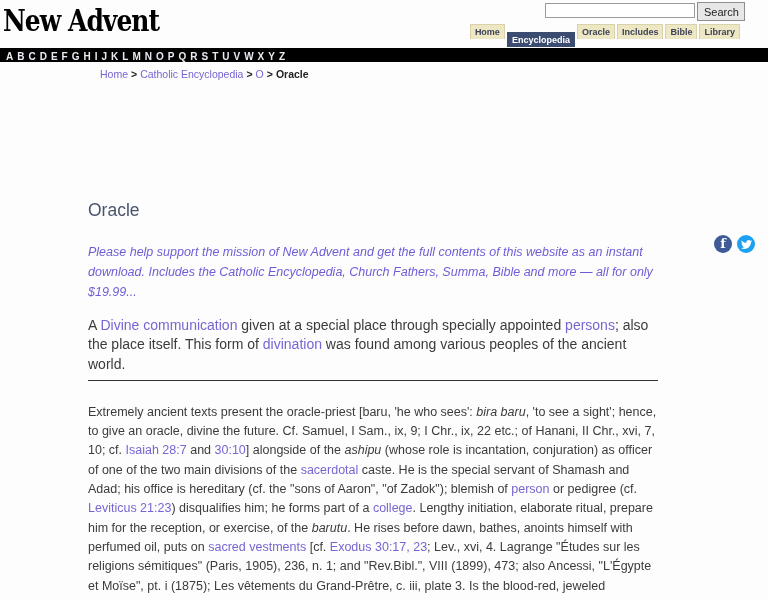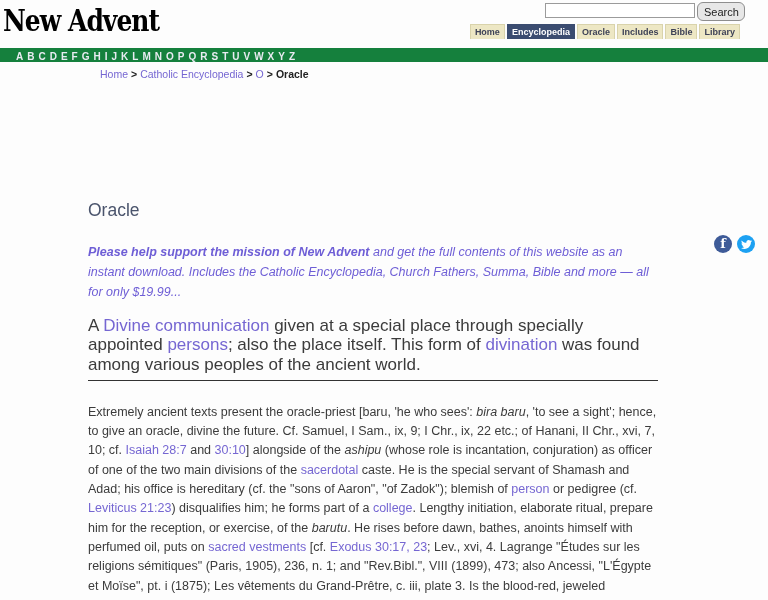--- a/index.html
+++ b/index.html
@@ -22,35 +22,35 @@
   }
   .search-input {
     position:absolute; left:545px; top:3px;
     width:144px; height:13px;
     border:1px solid #9b9b9b; background:#fff;
     font-size:11px; padding:0 2px;
   }
   .search-btn {
     position:absolute; left:697px; top:2px;
     width:48px; height:19px;
-    background:#e7e7e7; border:1px solid #8e8e8e; border-radius:6px;
+    background:#e7e7e7; border:1px solid #8e8e8e; border-radius:0;
     font-size:11px; color:#222; font-family:"Liberation Sans", sans-serif;
   }
   .tabs { position:absolute; top:24px; right:28px; display:flex; gap:2px; }
   .tab {
     background:#EDE7C4; color:#3E4257;
     font-size:9px; font-weight:bold; line-height:14px; height:14px;
     padding:0 4px; border:1px solid #d9d3ab; border-bottom:none;
     cursor:pointer; white-space:nowrap;
   }
-  .tab.active { background:#3B4C70; color:#fff; border-color:#3B4C70; }
+  .tab.active { background:#3B4C70; color:#fff; border-color:#3B4C70;margin-top:8px; }
   
   .azbar {
-    height:14px; background:#15803d;
-    line-height:14px; padding-left:16px;
+    height:14px; background:#000000;
+    line-height:14px; padding-left:6px;
     overflow:hidden;
   }
   .azletter {
     color:#E9EBF2; font-size:10px; font-weight:bold;
     margin-right:4px; cursor:pointer;
   }
   
   .breadcrumb { margin:6px 8px 0 100px; font-size:10.5px; color:#333; }
   .crumb.link { color:#7566D2; cursor:pointer; }
   .sep { font-weight:bold; margin:0 3px; color:#222; }
@@ -59,23 +59,23 @@
   .content { margin-left:88px; width:570px; color:#3B3B3B; }
   .title {
     padding-top:120px; margin:0;
     font-size:17.5px; font-weight:normal;
     color:#4A546C; line-height:20px;
   }
   .notice {
     margin:22px 0 0 0; font-size:12.5px; font-style:italic;
     color:#6E5ED6; line-height:20px;
   }
-  .notice .seg-b { font-weight:bold; }
+  .notice .seg-b { font-weight:normal; }
   .etym  { margin:14px 0 0 0; font-size:12.5px; line-height:19px; }
-  .intro { margin:14px 0 4px 0; font-size:17px; line-height:19.3px; }
+  .intro { margin:14px 0 4px 0; font-size:14px; line-height:19.3px; }
   .section {
     margin:29px 0 0 0; font-size:16px; font-weight:normal;
     color:#2e2e2e; line-height:19px;
   }
   .rule { margin:6px 0 0 0; border:none; border-top:1px solid #333; height:0; }
   .bodytext { margin:22px 0 0 0; font-size:12.5px; line-height:19.3px; }
   .seg-i  { font-style:italic; }
   .seg-a  { color:#7566D2; cursor:pointer; }
   .seg-b  { font-weight:bold; }
   

